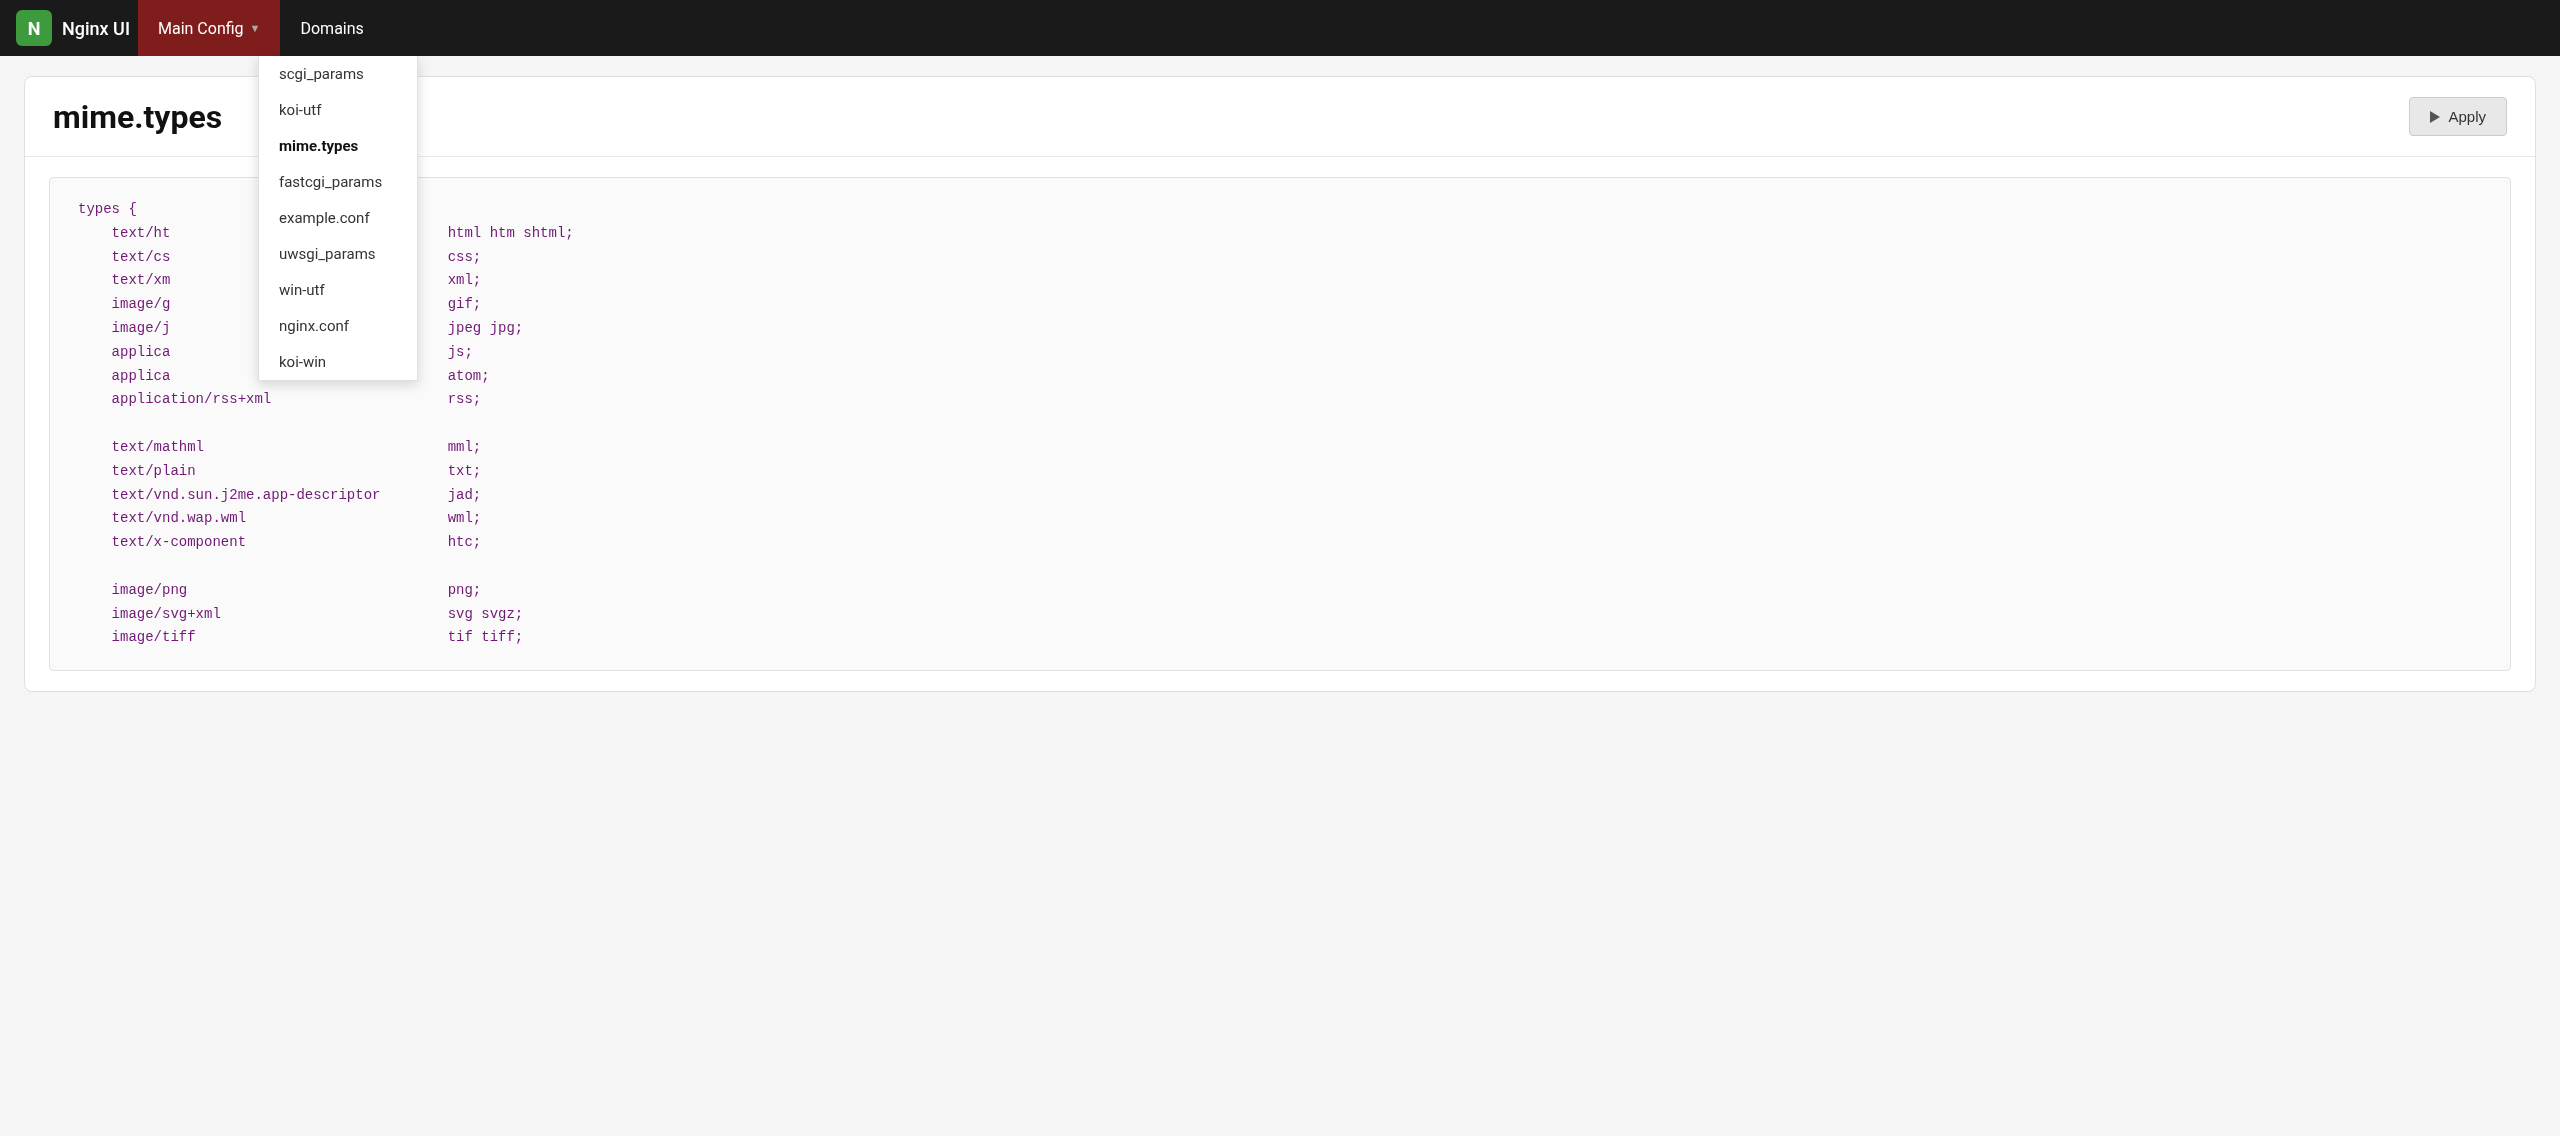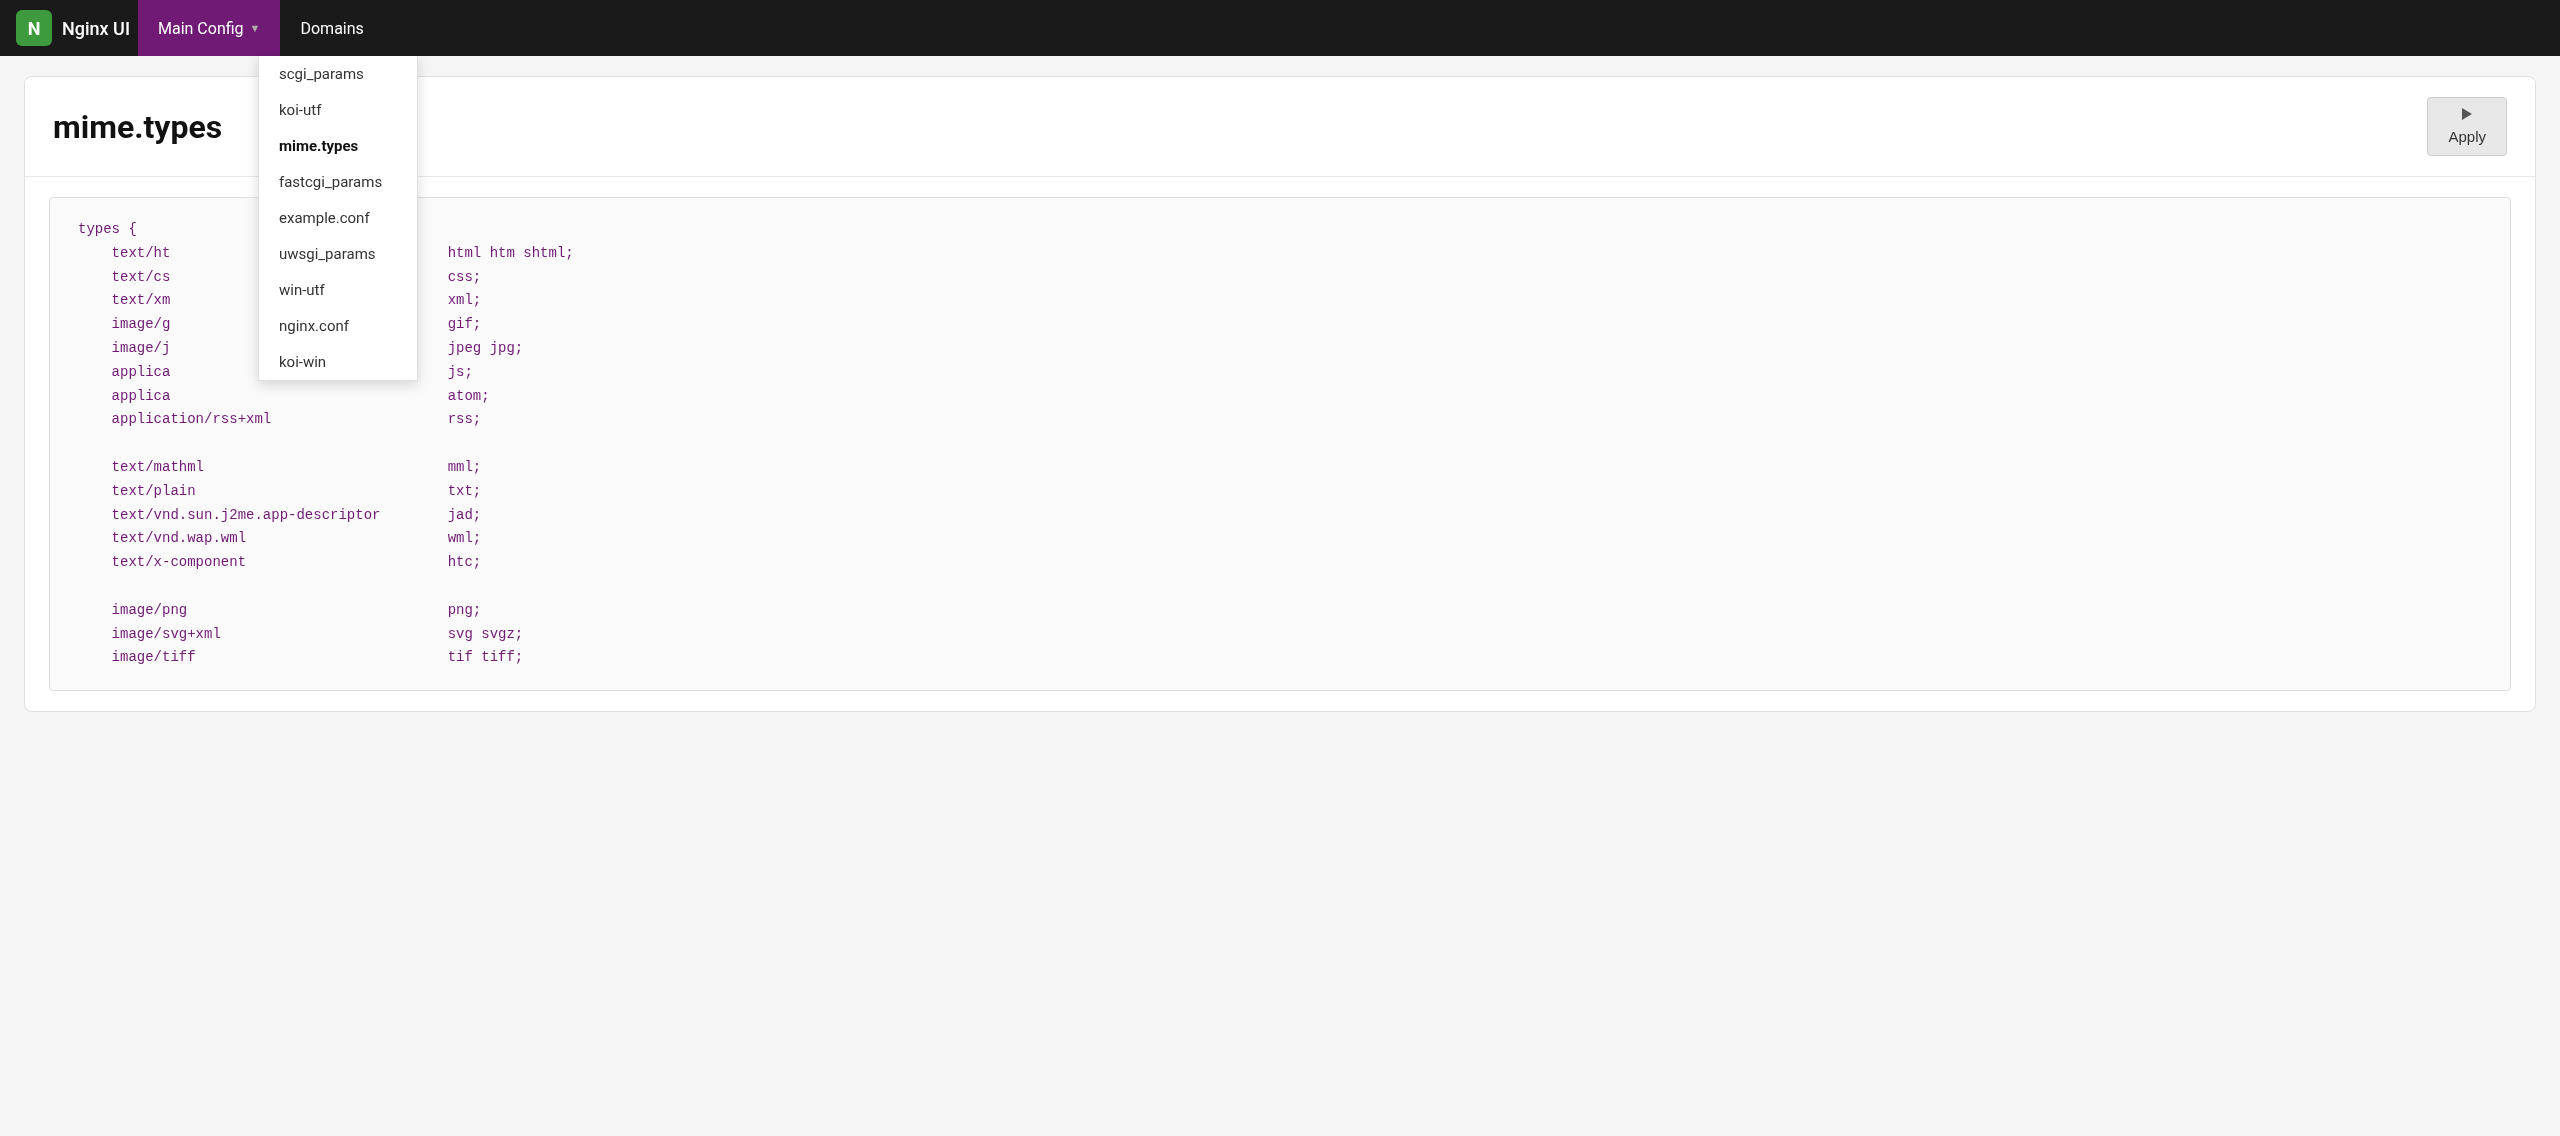--- a/index.html
+++ b/index.html
@@ -48,21 +48,21 @@
       align-items: center;
       gap: 6px;
       color: white;
       padding: 0 20px;
       height: 100%;
       cursor: pointer;
       font-size: 16px;
       position: relative;
     }
     .nav-item.active {
-      background: #701a75;
+      background: #7f1d1d;
     }
     .nav-item .chevron {
       font-size: 11px;
       color: #aaa;
     }
     .navbar-right {
       margin-left: auto;
       display: flex;
       align-items: center;
       gap: 0;
@@ -140,21 +140,20 @@
       display: flex;
       align-items: center;
       gap: 8px;
       background: #e8e8e8;
       border: 1px solid #ccc;
       border-radius: 4px;
       padding: 10px 20px;
       font-size: 15px;
       cursor: pointer;
       color: #333;
-      flex-direction: column;
     }
     .play-icon {
       width: 0;
       height: 0;
       border-style: solid;
       border-width: 6px 0 6px 10px;
       border-color: transparent transparent transparent #555;
       display: inline-block;
     }
 

